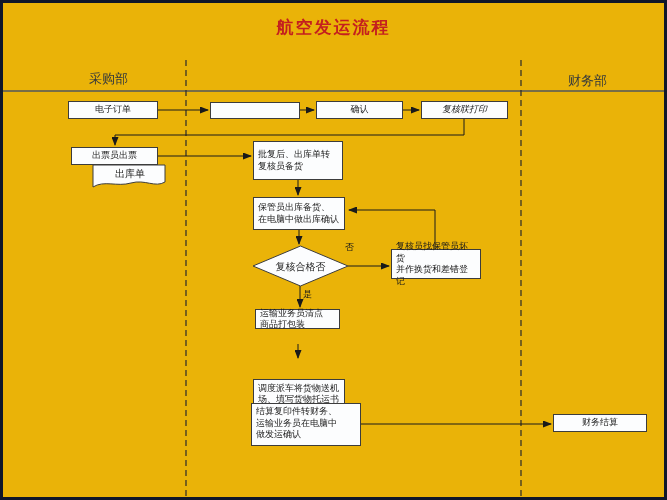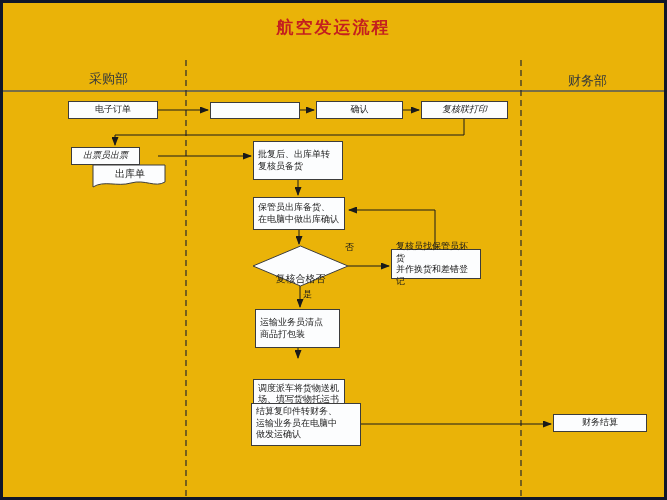--- a/index.html
+++ b/index.html
@@ -53,31 +53,31 @@
     <polygon points="297.5,243 345,263 297.5,283 250,263" fill="#fcfdfe" stroke="#3c3c3c" stroke-width="1"></polygon>
 
     <path d="M90,162 H162 V179 C152,185 142,176 128,180 C114,184 101,177 90,184 Z" fill="#fcfdfe" stroke="#3c3c3c" stroke-width="1"></path>
   </svg>
 
   <div class="node center" style="left:65px;top:98px;width:90px;height:18px;">电子订单</div>
   <div class="node center" style="left:207px;top:99px;width:90px;height:17px;"></div>
   <div class="node center" style="left:313px;top:98px;width:87px;height:18px;">确认</div>
   <div class="node center" style="left:418px;top:98px;width:87px;height:18px;font-style:italic;">复核联打印</div>
 
-  <div class="node center" style="left:68px;top:144px;width:69px;height:18px;font-style:italic;">出票员出票</div>
+  <div class="node center" style="left:68px;top:144px;width:87px;height:18px;">出票员出票</div>
   <div class="overlay-text" style="left:95px;top:163px;width:64px;height:15px;">出库单</div>
   <div class="node left" style="left:250px;top:138px;width:90px;height:39px;">批复后、出库单转
 复核员备货</div>
 
   <div class="node left" style="left:250px;top:194px;width:92px;height:33px;">保管员出库备货、
 在电脑中做出库确认</div>
-  <div class="overlay-text" style="left:252px;top:258px;width:91px;height:36px;">复核合格否</div>
+  <div class="overlay-text" style="left:252px;top:246px;width:91px;height:36px;">复核合格否</div>
   <div class="node left" style="left:388px;top:246px;width:90px;height:30px;">复核员找保管员坏货
 并作换货和差错登记</div>
-  <div class="node left" style="left:252px;top:306px;width:85px;height:39px;">运输业务员清点
+  <div class="node left" style="left:252px;top:306px;width:85px;height:20px;">运输业务员清点
 商品打包装</div>
   <div class="node left" style="left:250px;top:376px;width:92px;height:30px;">调度派车将货物送机
 场、填写货物托运书</div>
   <div class="node left" style="left:248px;top:400px;width:110px;height:43px;font-family:Liberation Mono, monospace;">结算复印件转财务、
 运输业务员在电脑中
 做发运确认</div>
 
   <div class="node center" style="left:550px;top:411px;width:94px;height:18px;">财务结算</div>
 
   <div class="decision-label" style="left:342px;top:238px;">否</div>

